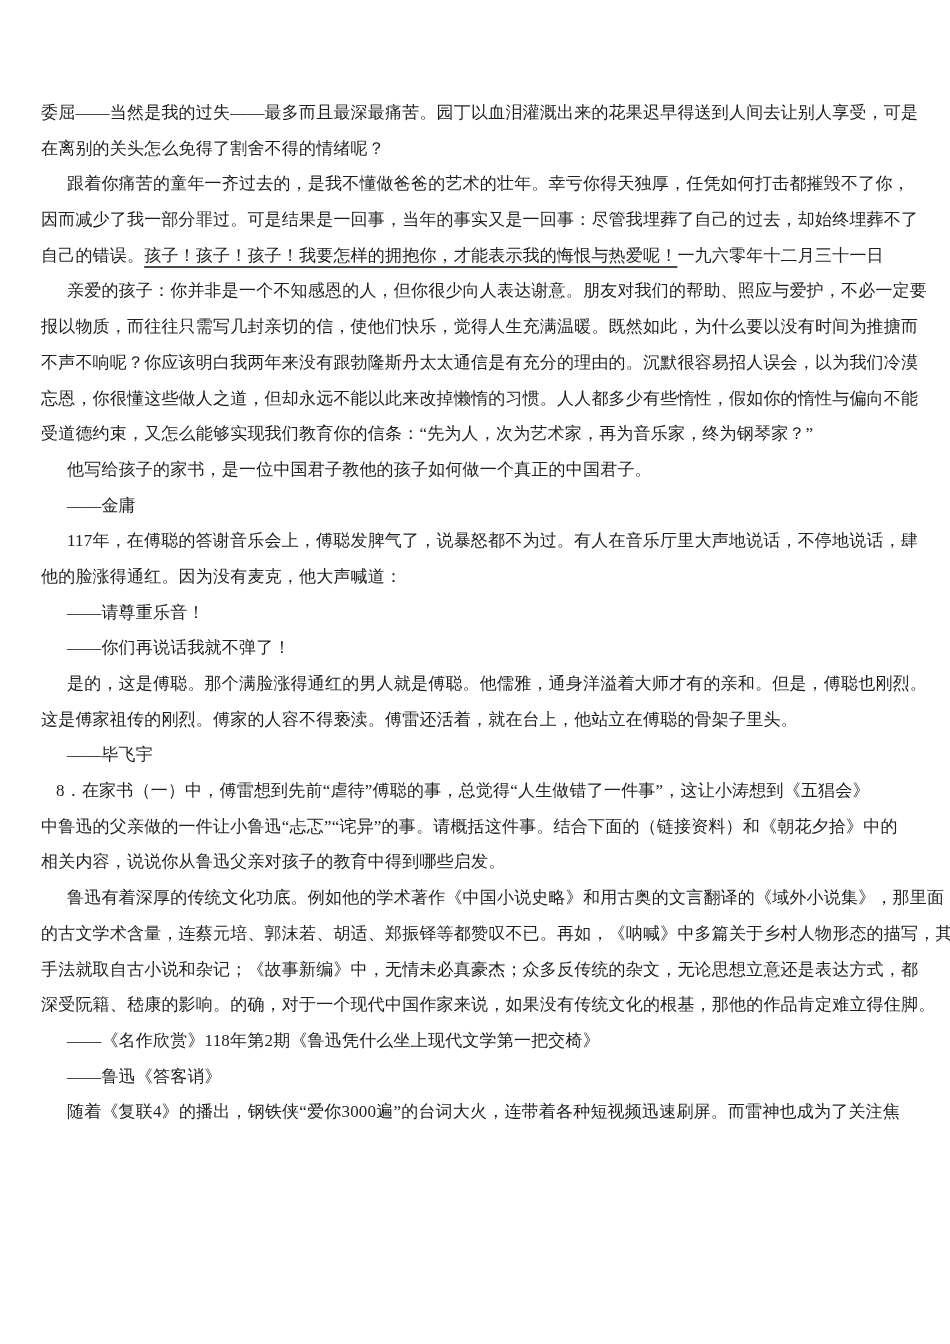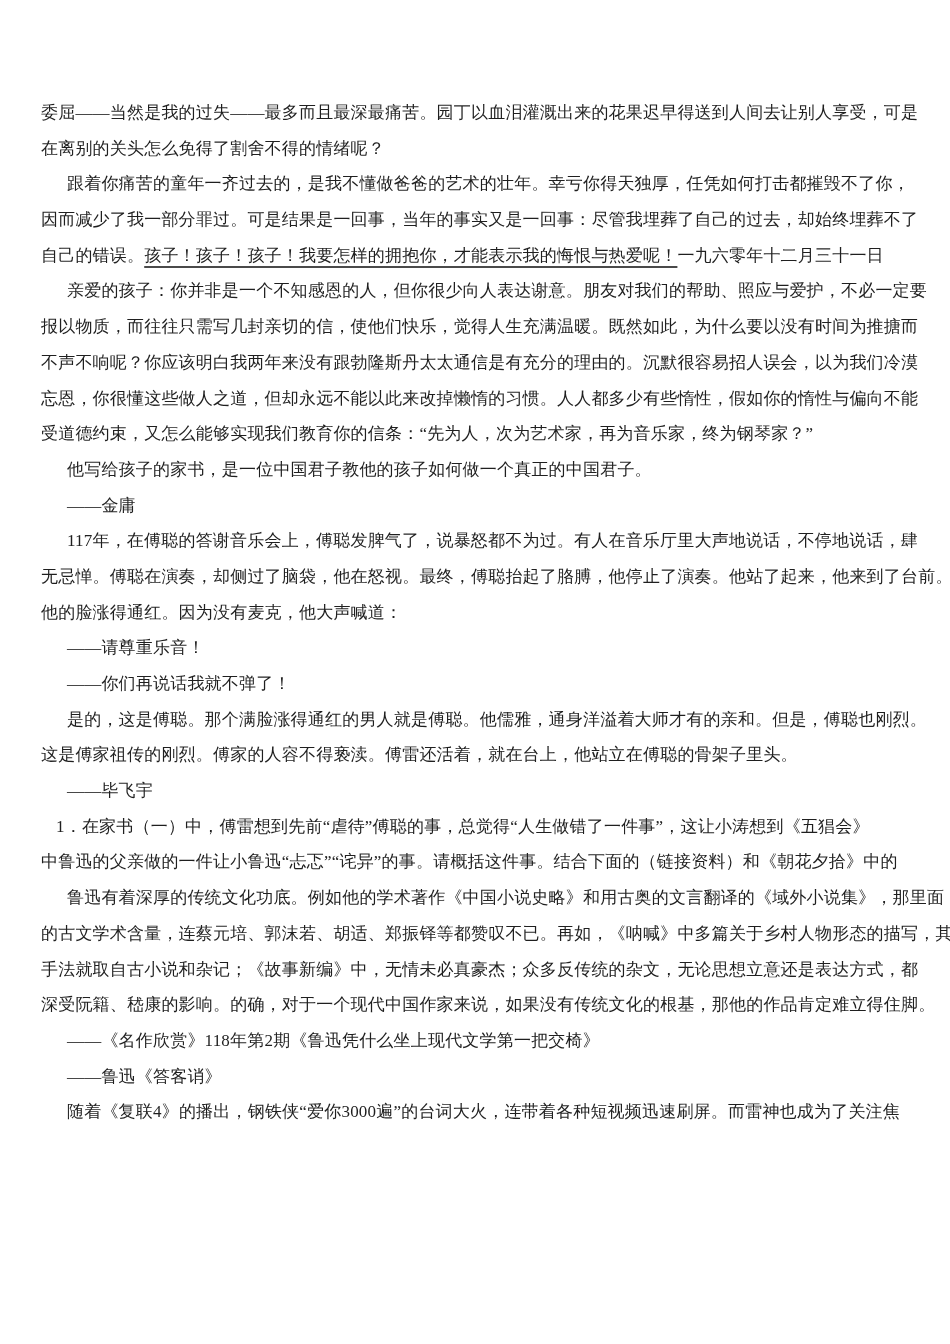--- a/index.html
+++ b/index.html
@@ -51,29 +51,29 @@
       <div class="line indent-none"><span class="">因而减少了我一部分罪过。可是结果是一回事，当年的事实又是一回事：尽管我埋葬了自己的过去，却始终埋葬不了</span></div>
       <div class="line indent-none"><span class="">自己的错误。</span><span class="u">孩子！孩子！孩子！我要怎样的拥抱你，才能表示我的悔恨与热爱呢！</span><span class="">一九六零年十二月三十一日</span></div>
       <div class="line indent-para"><span class="">亲爱的孩子：你并非是一个不知感恩的人，但你很少向人表达谢意。朋友对我们的帮助、照应与爱护，不必一定要</span></div>
       <div class="line indent-none"><span class="">报以物质，而往往只需写几封亲切的信，使他们快乐，觉得人生充满温暖。既然如此，为什么要以没有时间为推搪而</span></div>
       <div class="line indent-none"><span class="">不声不响呢？你应该明白我两年来没有跟勃隆斯丹太太通信是有充分的理由的。沉默很容易招人误会，以为我们冷漠</span></div>
       <div class="line indent-none"><span class="">忘恩，你很懂这些做人之道，但却永远不能以此来改掉懒惰的习惯。人人都多少有些惰性，假如你的惰性与偏向不能</span></div>
       <div class="line indent-none"><span class="">受道德约束，又怎么能够实现我们教育你的信条：“先为人，次为艺术家，再为音乐家，终为钢琴家？”</span></div>
       <div class="line indent-para"><span class="">他写给孩子的家书，是一位中国君子教他的孩子如何做一个真正的中国君子。</span></div>
       <div class="line indent-para"><span class="">——金庸</span></div>
       <div class="line indent-para"><span class="">117年，在傅聪的答谢音乐会上，傅聪发脾气了，说暴怒都不为过。有人在音乐厅里大声地说话，不停地说话，肆</span></div>
-      <div class="line indent-none"><span class="">无忌惮。傅聪在演奏，却侧过了脑袋，他在怒视。最终，傅聪抬起了胳膊，他停止了演奏。他站了起来，他来到了台前。</span></div>
       <div class="line indent-none"><span class="">他的脸涨得通红。因为没有麦克，他大声喊道：</span></div>
       <div class="line indent-para"><span class="">——请尊重乐音！</span></div>
       <div class="line indent-para"><span class="">——你们再说话我就不弹了！</span></div>
       <div class="line indent-para"><span class="">是的，这是傅聪。那个满脸涨得通红的男人就是傅聪。他儒雅，通身洋溢着大师才有的亲和。但是，傅聪也刚烈。</span></div>
       <div class="line indent-none"><span class="">这是傅家祖传的刚烈。傅家的人容不得亵渎。傅雷还活着，就在台上，他站立在傅聪的骨架子里头。</span></div>
       <div class="line indent-para"><span class="">——毕飞宇</span></div>
-      <div class="line indent-small"><span class="">1．在家书（一）中，傅雷想到先前“虐待”傅聪的事，总觉得“人生做错了一件事”，这让小涛想到《五猖会》</span></div>
+      <div class="line indent-small"><span class="">8．在家书（一）中，傅雷想到先前“虐待”傅聪的事，总觉得“人生做错了一件事”，这让小涛想到《五猖会》</span></div>
       <div class="line indent-none"><span class="">中鲁迅的父亲做的一件让小鲁迅“忐忑”“诧异”的事。请概括这件事。结合下面的（链接资料）和《朝花夕拾》中的</span></div>
+      <div class="line indent-none"><span class="">相关内容，说说你从鲁迅父亲对孩子的教育中得到哪些启发。</span></div>
       <div class="line indent-para"><span class="">鲁迅有着深厚的传统文化功底。例如他的学术著作《中国小说史略》和用古奥的文言翻译的《域外小说集》，那里面</span></div>
       <div class="line indent-none"><span class="">的古文学术含量，连蔡元培、郭沫若、胡适、郑振铎等都赞叹不已。再如，《呐喊》中多篇关于乡村人物形态的描写，其</span></div>
       <div class="line indent-none"><span class="">手法就取自古小说和杂记；《故事新编》中，无情未必真豪杰；众多反传统的杂文，无论思想立意还是表达方式，都</span></div>
       <div class="line indent-none"><span class="">深受阮籍、嵇康的影响。的确，对于一个现代中国作家来说，如果没有传统文化的根基，那他的作品肯定难立得住脚。</span></div>
       <div class="line indent-para"><span class="">——《名作欣赏》118年第2期《鲁迅凭什么坐上现代文学第一把交椅》</span></div>
       <div class="line indent-para"><span class="">——鲁迅《答客诮》</span></div>
       <div class="line indent-para"><span class="">随着《复联4》的播出，钢铁侠“爱你3000遍”的台词大火，连带着各种短视频迅速刷屏。而雷神也成为了关注焦</span></div>
     </div>
 </div>
 

